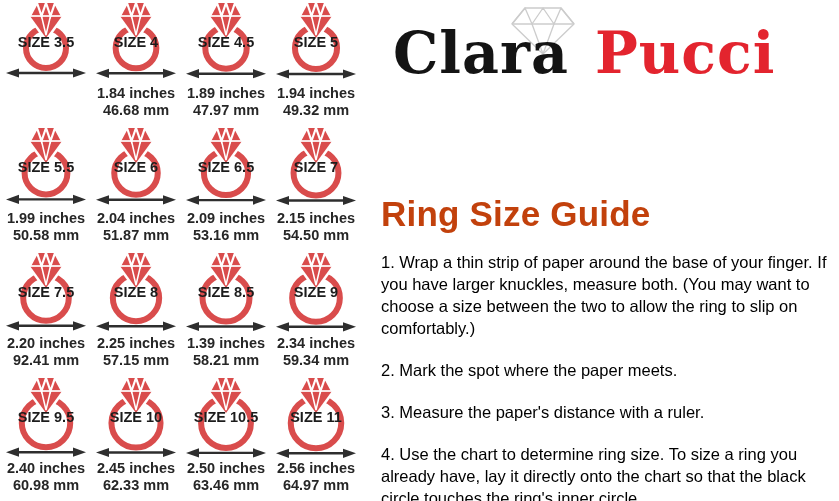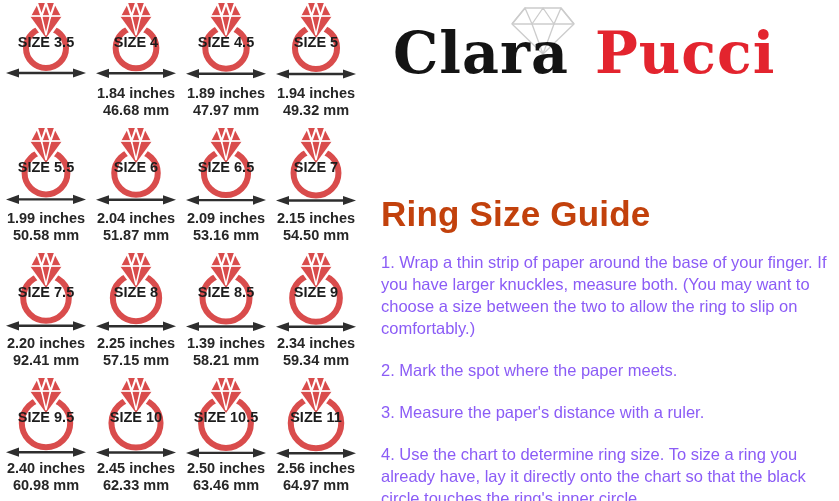--- a/index.html
+++ b/index.html
@@ -37,21 +37,21 @@
   .brand .word-first{color:#141414;}
   .brand .word-second{color:#e3242e;margin-left:26px;}
   
   .guide-title{
     position:absolute;left:381px;top:194px;
     font-size:35px;font-weight:bold;color:#c2410c;letter-spacing:0.2px;
   }
   .guide-steps{position:absolute;left:381px;top:251px;width:456px;}
   .guide-steps p{
     margin:0 0 20px 0;
-    font-size:16.5px;line-height:22px;color:#8b5cf6;
+    font-size:16.5px;line-height:22px;color:#000000;
   }
 </style>
 </head>
 <body>
 
 <div class="ring-grid">
     <div class="cell">
       <svg class="ring-svg" width="90" height="84" viewBox="0 0 90 84">
         <circle cx="45" cy="48" r="20.00" fill="none" stroke="#d94c4c" stroke-width="6"></circle>
         <path d="M29 16 L36 3 L54 3 L61 16 L45 38 Z" fill="#ffffff" stroke="#ffffff" stroke-width="5" stroke-linejoin="round"></path>

